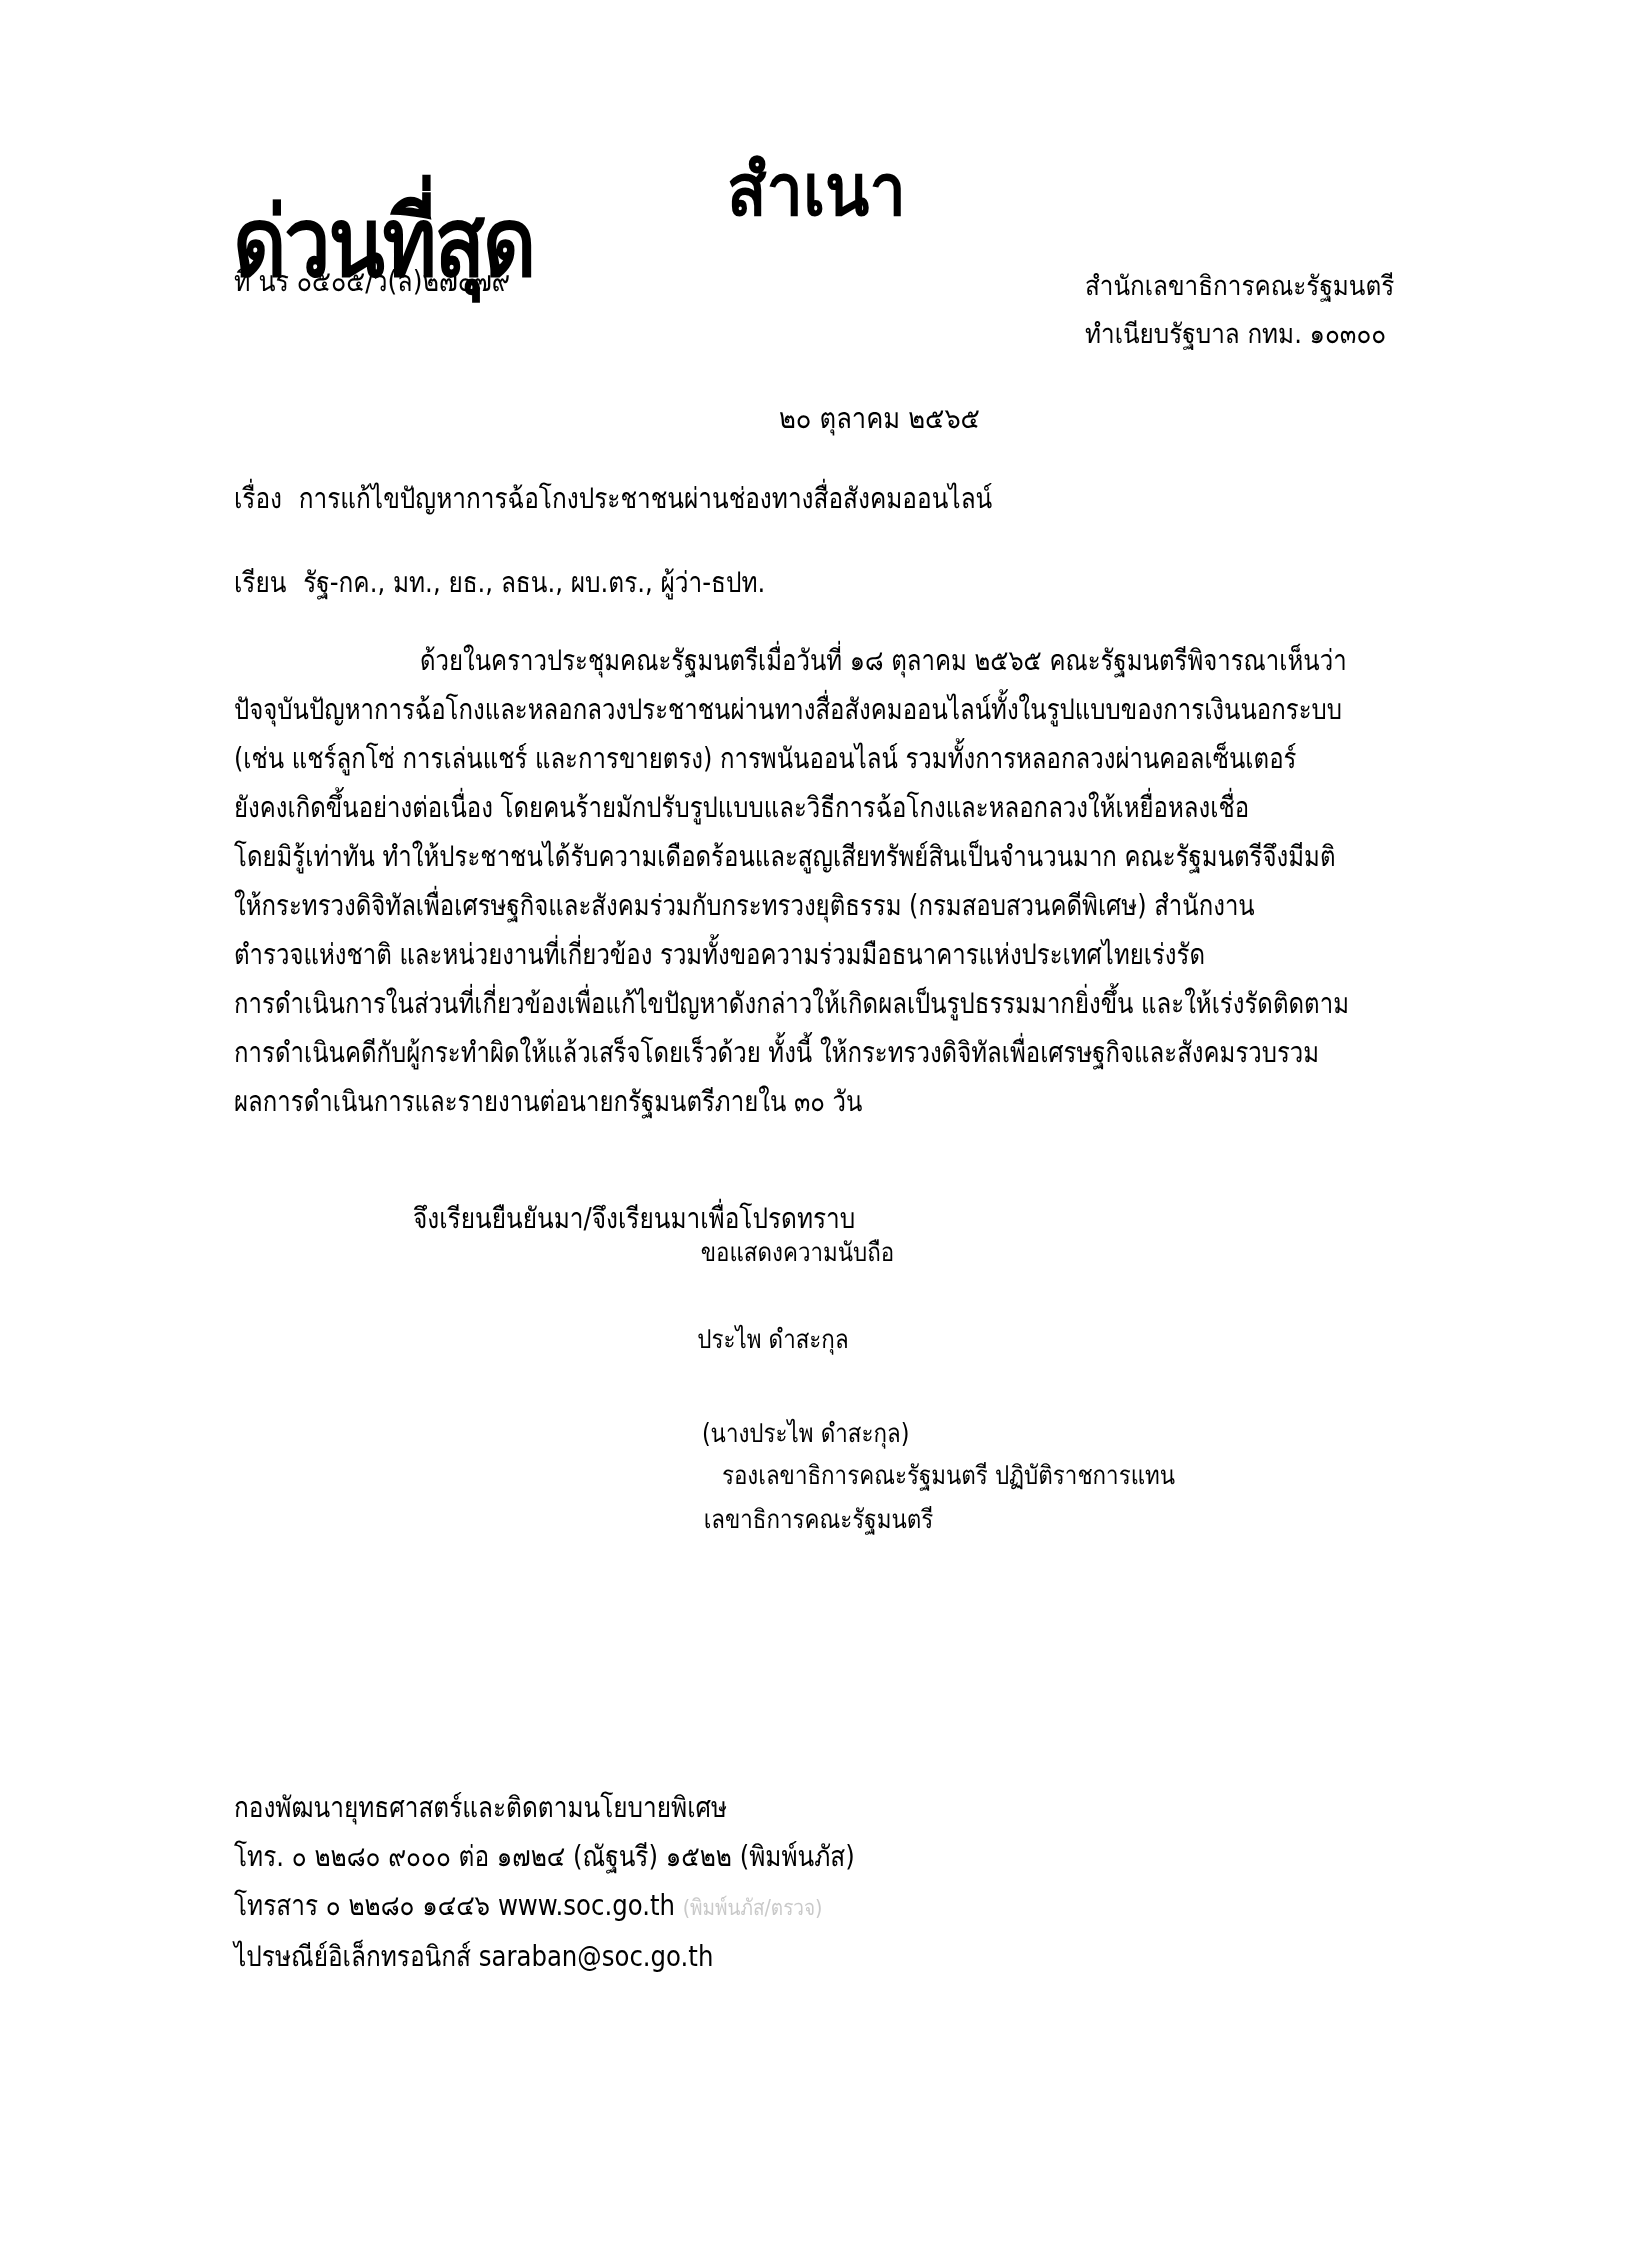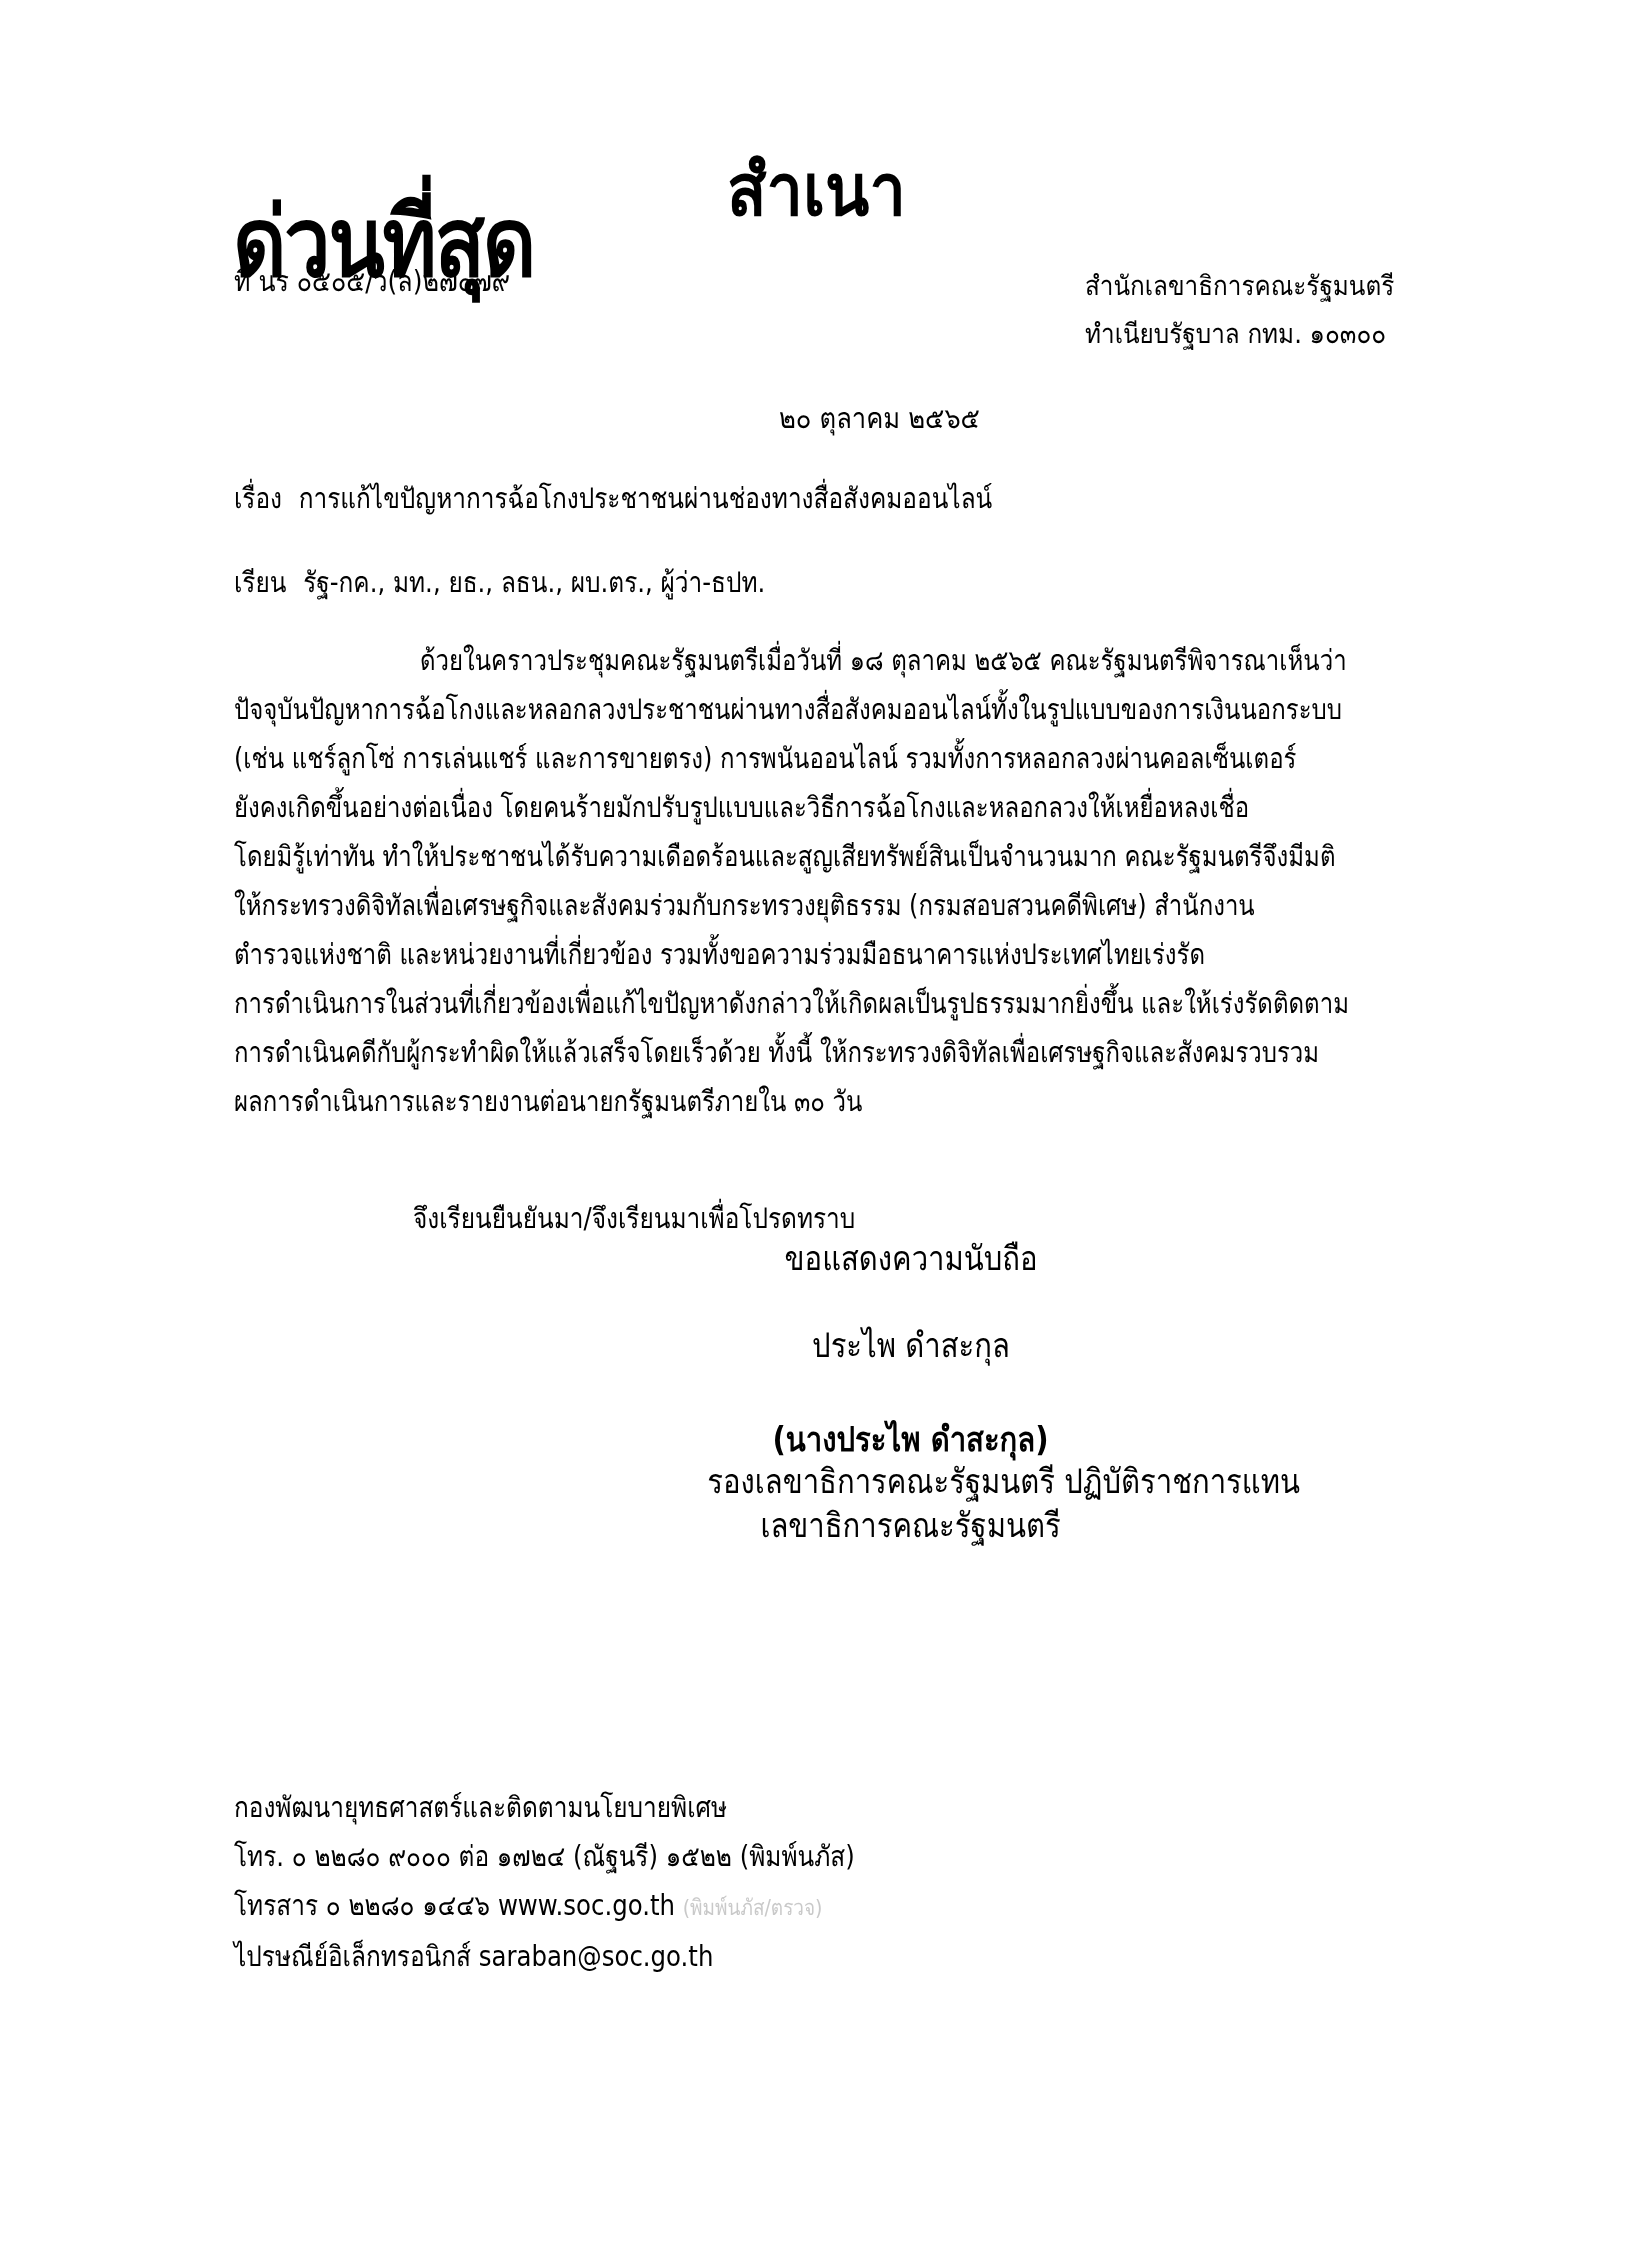--- a/index.html
+++ b/index.html
@@ -14,21 +14,21 @@
   .addr { left: 1085px; top: 262px; font-size: 27px; line-height: 48px; transform: scaleX(0.9); transform-origin: left top; }
   .date { left: 779px; top: 395px; font-size: 28.4px; transform: scaleX(0.9); transform-origin: left top; }
   .subject { left: 234px; top: 475px; font-size: 28.4px; transform: scaleX(0.86); transform-origin: left top; }
   .salute { left: 234px; top: 559px; font-size: 28.4px; transform: scaleX(0.86); transform-origin: left top; }
   .lbl { margin-right: 19.4px; }
   .body-text { left: 234px; top: 636px; width: 1408px; font-size: 28.4px; line-height: 49px;
                transform: scaleX(0.845); transform-origin: left top; }
   .body-text div { white-space: nowrap; }
   .body-text .indent { padding-left: 220px; }
   .closing-req { left: 413px; top: 1195px; font-size: 28.4px; transform: scaleX(0.86); transform-origin: left top; }
-  .sig { position: absolute; left: 659px; width: 504px; text-align: center; font-size: 34px; white-space: nowrap; }
+  .sig { position: absolute; left: 685px; width: 504px; text-align: left; font-size: 26px; white-space: nowrap; }
   .sig span { display: inline-block; transform: scaleX(0.86); }
   .footer { left: 234px; top: 1783px; font-size: 28.4px; line-height: 49px; transform: scaleX(0.86); transform-origin: left top; }
   .faint { color: #c9c9c9; font-size: 22px; }
 </style>
 </head>
 <body>
 
 <div class="abs urgent">ด่วนที่สุด</div>
 <div class="abs copy-stamp">สำเนา</div>
 <div class="abs docno">ที่ นร ๐๕๐๕/ว(ล)๒๗๐๗๙</div>
@@ -58,21 +58,21 @@
   <div>ตำรวจแห่งชาติ และหน่วยงานที่เกี่ยวข้อง รวมทั้งขอความร่วมมือธนาคารแห่งประเทศไทยเร่งรัด</div>
   <div>การดำเนินการในส่วนที่เกี่ยวข้องเพื่อแก้ไขปัญหาดังกล่าวให้เกิดผลเป็นรูปธรรมมากยิ่งขึ้น และให้เร่งรัดติดตาม</div>
   <div>การดำเนินคดีกับผู้กระทำผิดให้แล้วเสร็จโดยเร็วด้วย ทั้งนี้ ให้กระทรวงดิจิทัลเพื่อเศรษฐกิจและสังคมรวบรวม</div>
   <div>ผลการดำเนินการและรายงานต่อนายกรัฐมนตรีภายใน ๓๐ วัน</div>
 </div>
 
 <div class="abs closing-req">จึงเรียนยืนยันมา/จึงเรียนมาเพื่อโปรดทราบ</div>
 
 <div class="sig" style="top:1231px;"><span>ขอแสดงความนับถือ</span></div>
 <div class="sig" style="top:1318px;"><span>ประไพ  ดำสะกุล</span></div>
-<div class="sig" style="top:1412px;font-weight:bold;"><span>(นางประไพ  ดำสะกุล)</span></div>
+<div class="sig" style="top:1412px;"><span>(นางประไพ  ดำสะกุล)</span></div>
 <div class="sig" style="top:1454px;text-decoration:underline;"><span>รองเลขาธิการคณะรัฐมนตรี ปฏิบัติราชการแทน</span></div>
 <div class="sig" style="top:1498px;text-decoration:underline;"><span>เลขาธิการคณะรัฐมนตรี</span></div>
 
 <div class="abs footer">
   <div>กองพัฒนายุทธศาสตร์และติดตามนโยบายพิเศษ</div>
   <div>โทร. ๐ ๒๒๘๐ ๙๐๐๐ ต่อ ๑๗๒๔ (ณัฐนรี) ๑๕๒๒ (พิมพ์นภัส)</div>
   <div>
     <span>โทรสาร ๐ ๒๒๘๐ ๑๔๔๖  www.soc.go.th</span>
     <span class="faint">(พิมพ์นภัส/ตรวจ)</span>
   </div>

